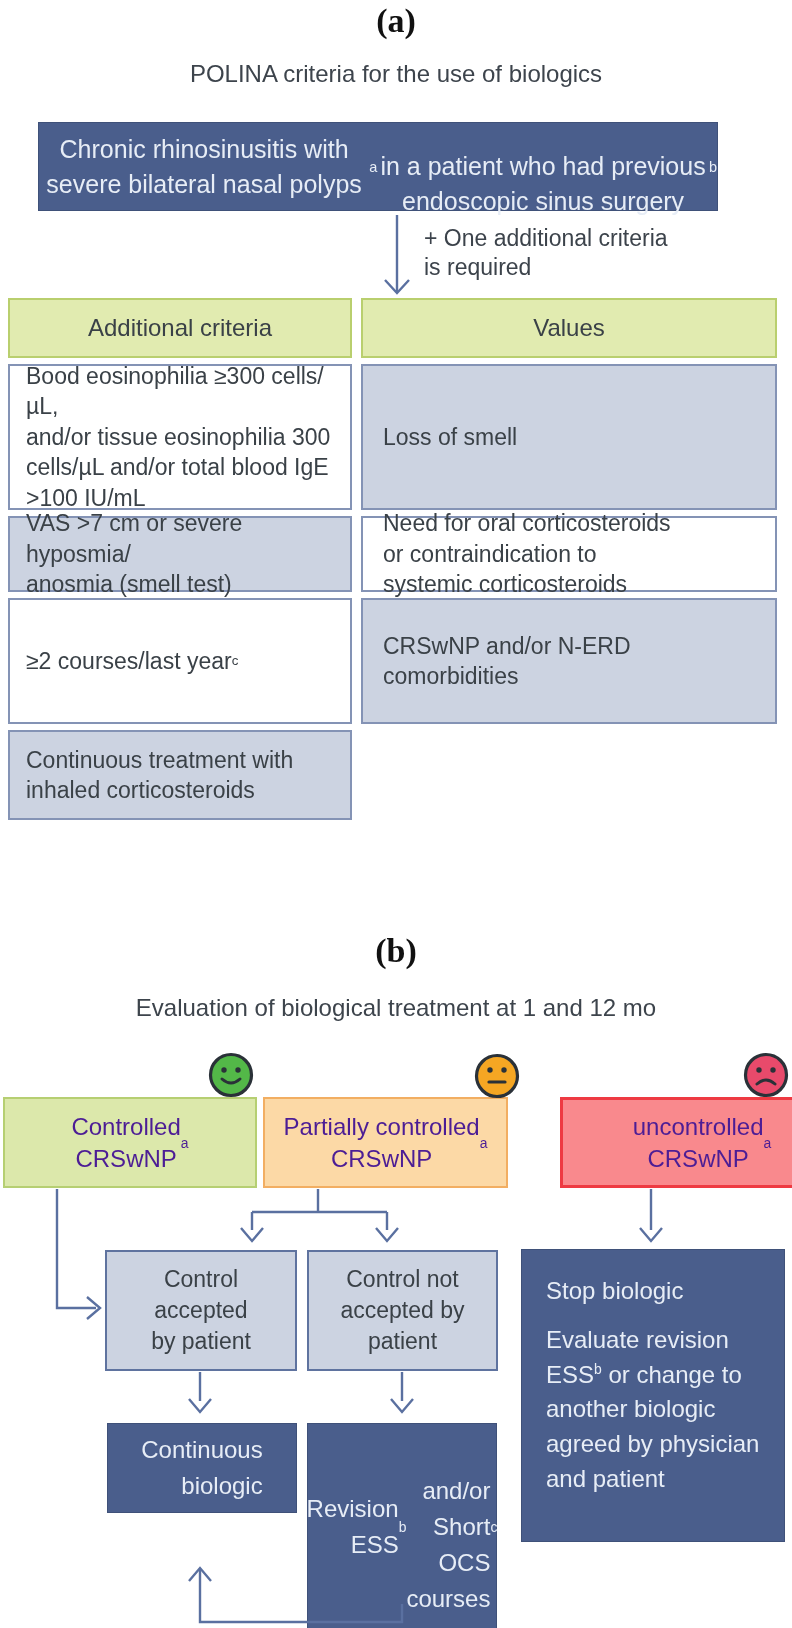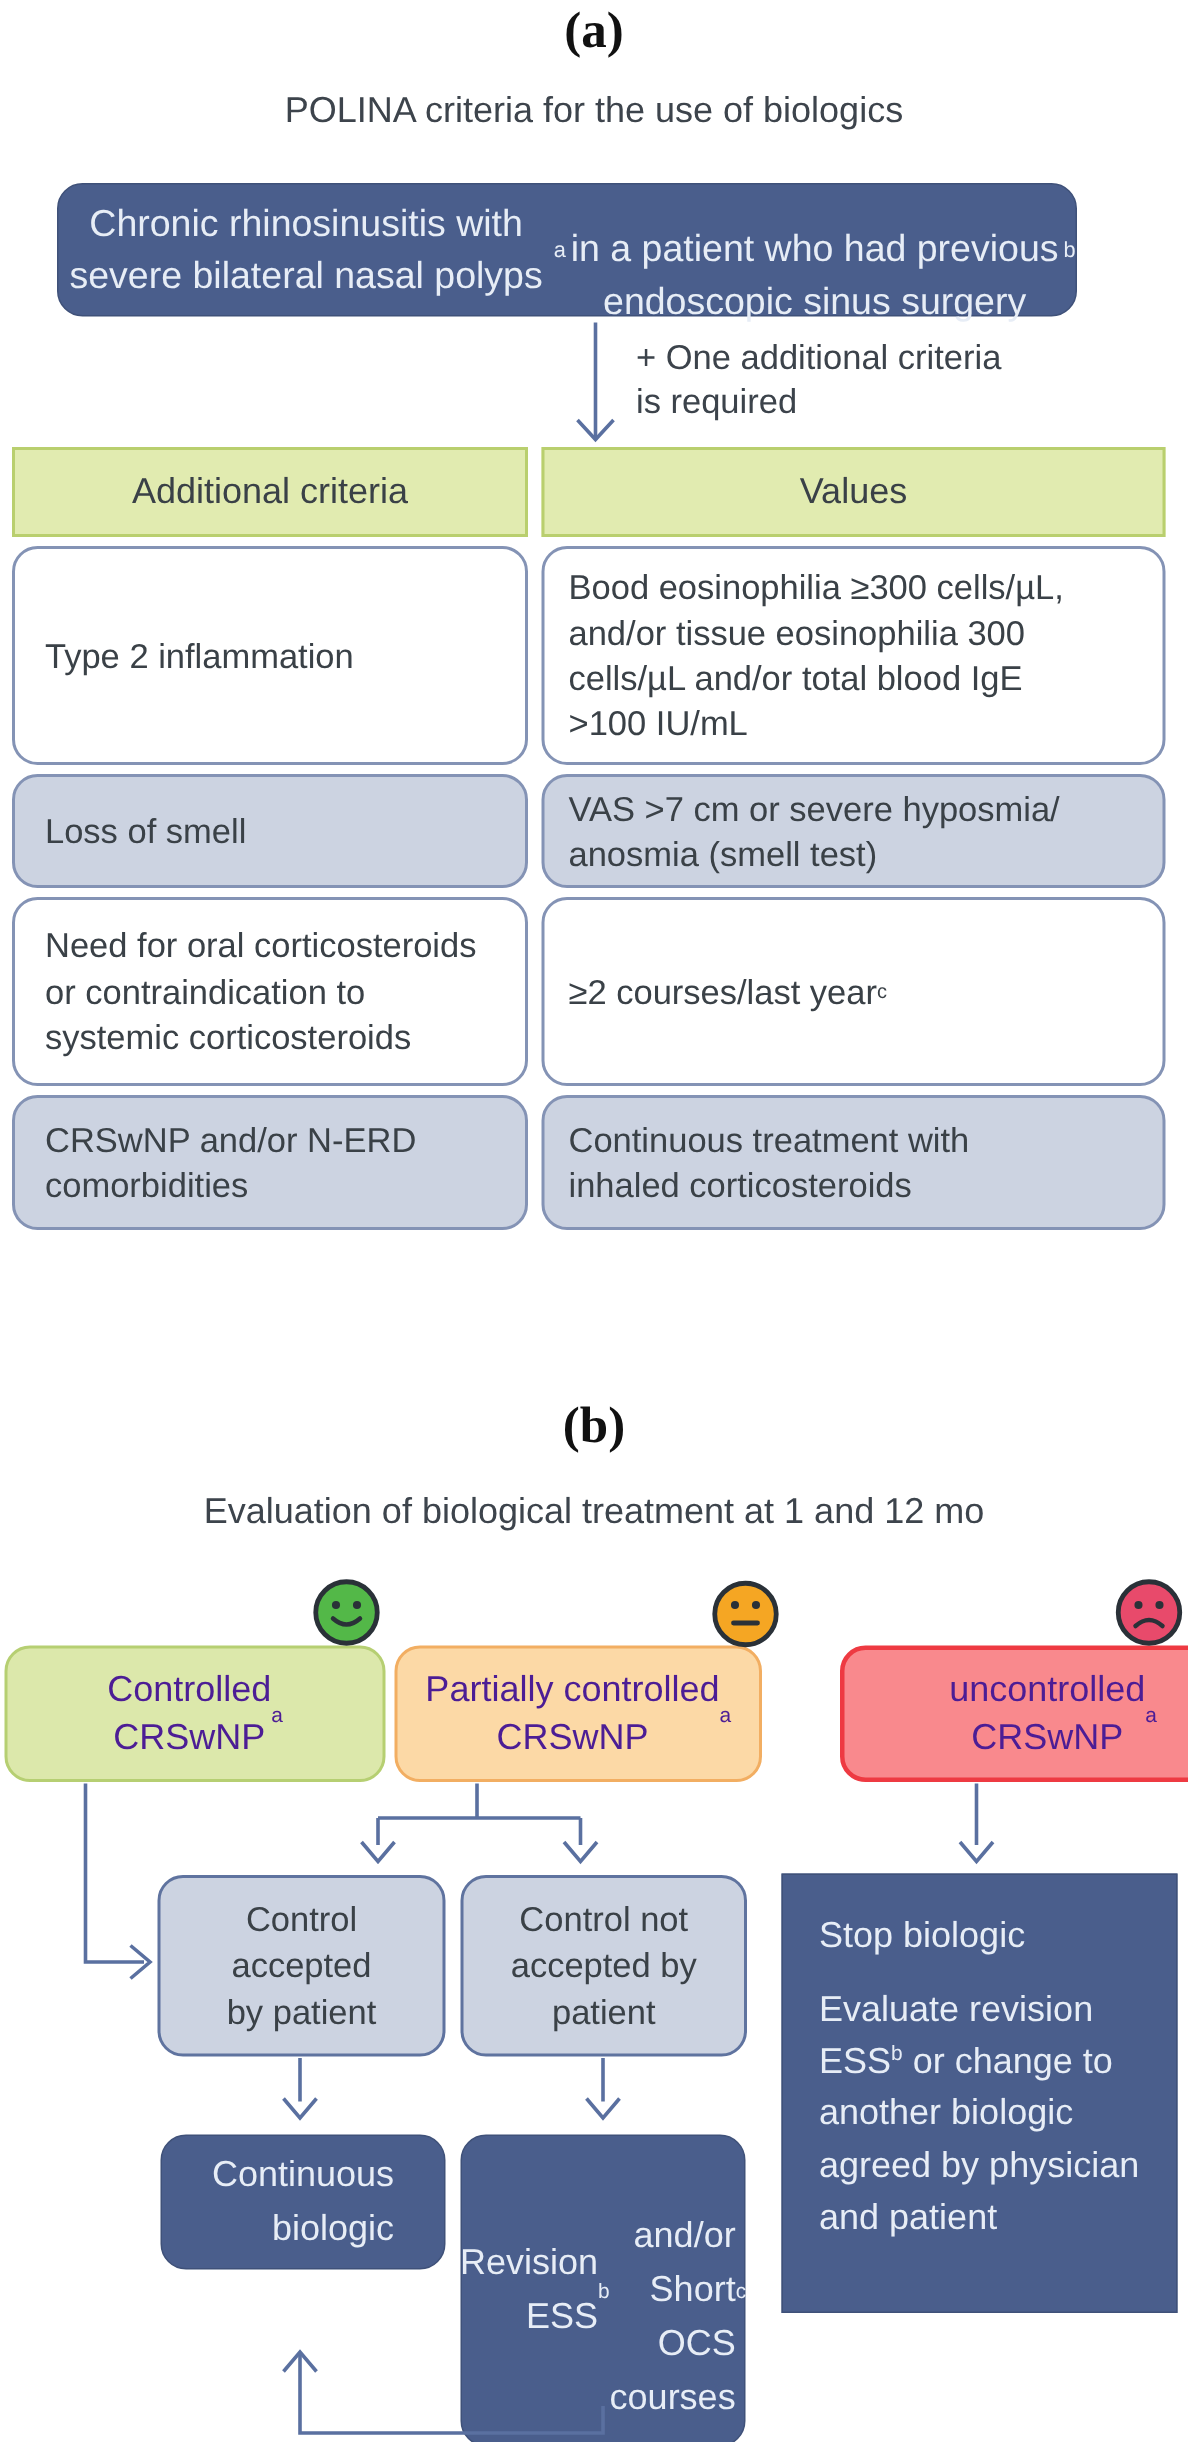--- a/index.html
+++ b/index.html
@@ -2,21 +2,21 @@
 <html><head>
 <meta charset="utf-8">
 <style>
   html,body{margin:0;padding:0;}
   body{
     width:792px;height:1628px;position:relative;background:#ffffff;
     font-family:"Liberation Sans","DejaVu Sans",sans-serif;
     color:#3a4147;overflow:hidden;
   }
   .abs{position:absolute;box-sizing:border-box;}
-  .pre{white-space:pre-line;border-radius:17px;}
+  .pre{white-space:pre-line;}
   sup{font-size:58%;line-height:0;}
 
   .panel-label{
     left:0;width:792px;text-align:center;
     font-family:"Liberation Serif","DejaVu Serif",serif;
     font-weight:bold;font-size:34px;color:#111;
   }
   .panel-title{left:0;width:792px;text-align:center;font-size:24px;color:#3d444c;}
 
   .navy{background:#4a5e8c;color:#e7edf6;border:1px solid #3f5179;}
@@ -81,21 +81,20 @@
 <div class="abs navy intro-box pre">Chronic rhinosinusitis with severe bilateral nasal polyps<sup>a</sup>
 in a patient who had previous endoscopic sinus surgery<sup>b</sup></div>
 
 <div class="abs arrow-note pre">+ One additional criteria
 is required</div>
 
 <div class="abs tbl">
   <div class="cell head">Additional criteria</div>
   <div class="cell head">Values</div>
 
-  <div class="cell crit pre">Type 2 inflammation</div>
   <div class="cell val pre">Bood eosinophilia ≥300 cells/µL,
 and/or tissue eosinophilia 300
 cells/µL and/or total blood IgE
 &gt;100 IU/mL</div>
 
   <div class="cell crit shaded pre">Loss of smell</div>
   <div class="cell val shaded pre">VAS &gt;7 cm or severe hyposmia/
 anosmia (smell test)</div>
 
   <div class="cell crit pre">Need for oral corticosteroids

